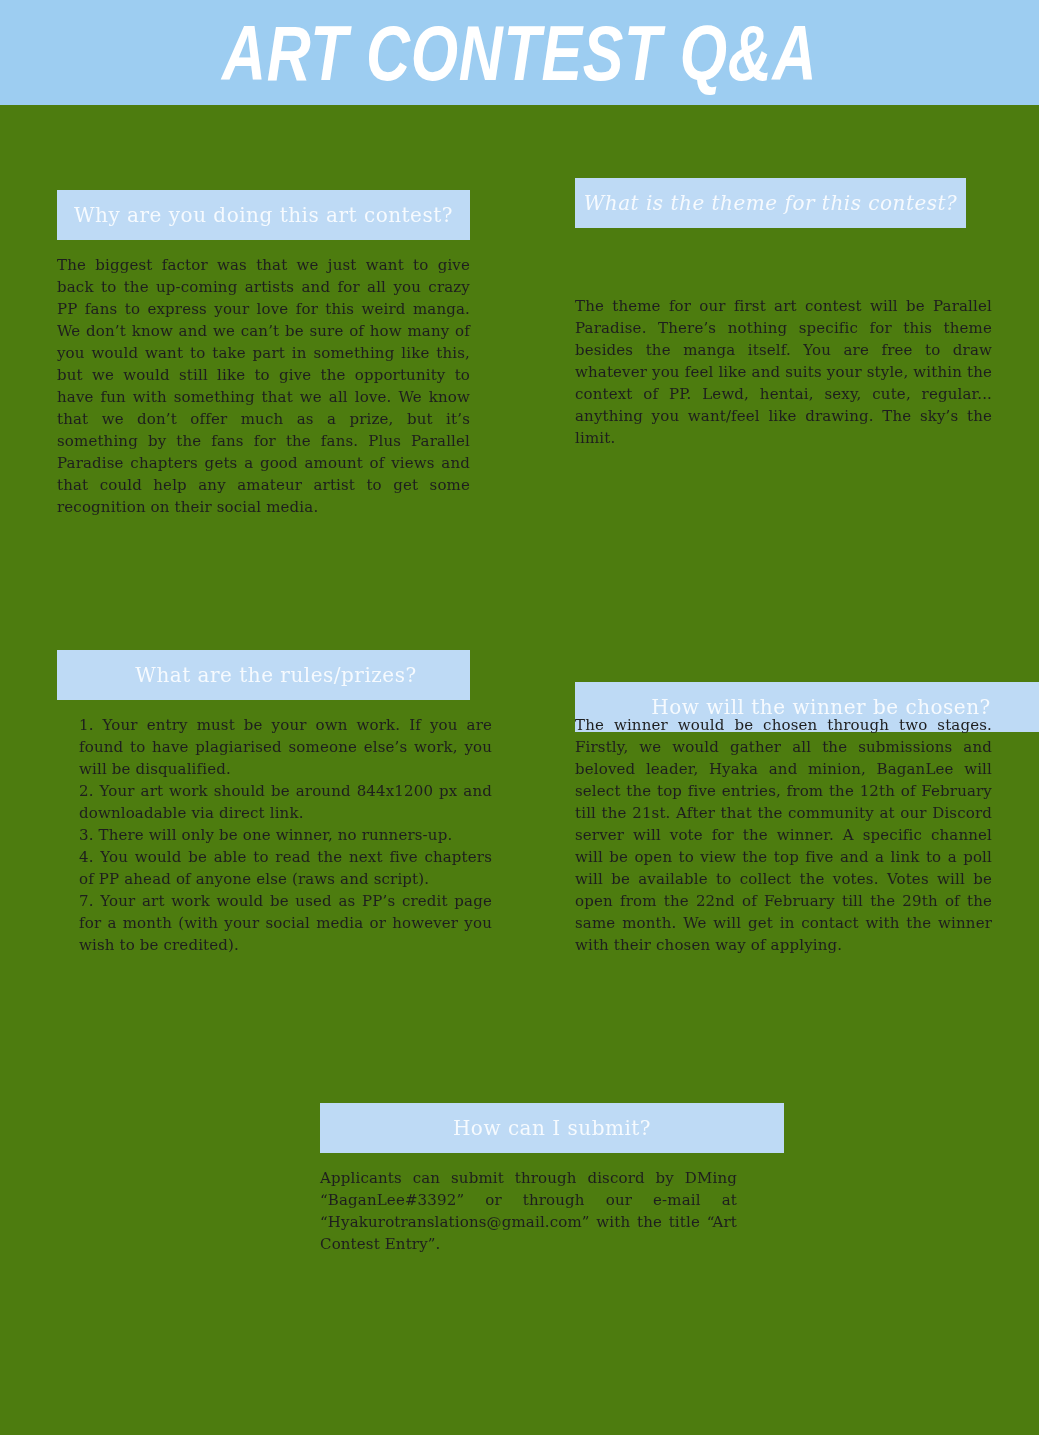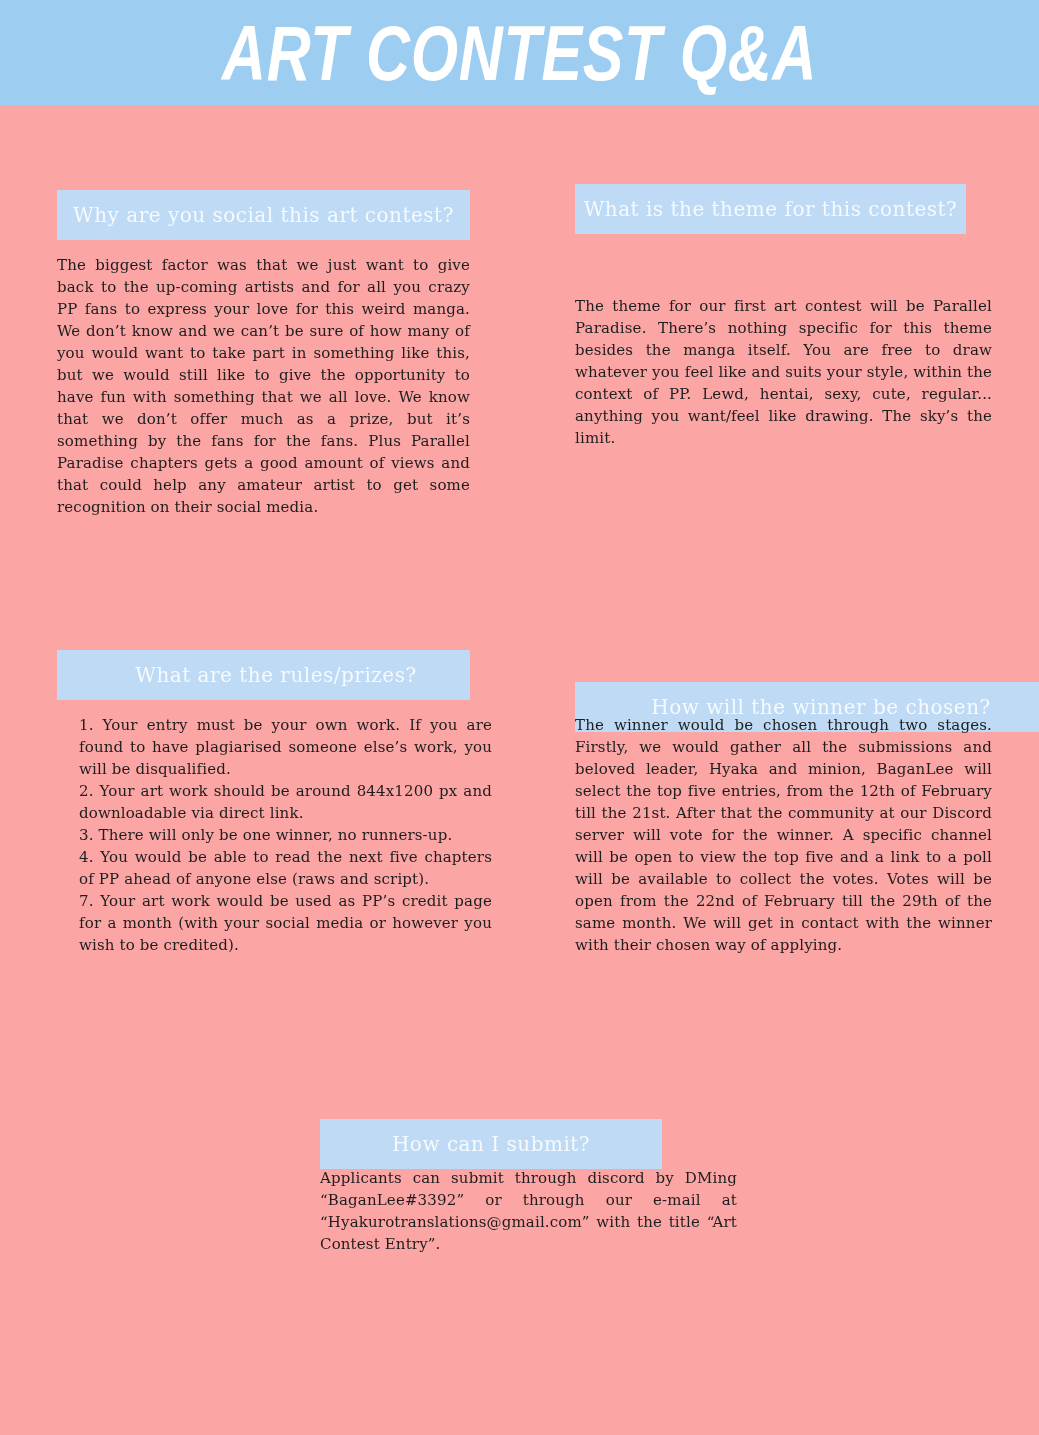--- a/index.html
+++ b/index.html
@@ -7,21 +7,21 @@
     --qbox:#bedaf5;
     --ink:#1e1e1e;
     --qtext:#f6fafe;
   }
   *{margin:0;padding:0;box-sizing:border-box;}
   html,body{background:#ffffff;}
   .page{
     position:relative;
     width:1039px;
     height:1435px;
-    background:#fca5a5;
+    background:#4d7c0f;
     overflow:hidden;
     font-family:"DejaVu Serif", serif;
     color:var(--ink);
   }
   .banner{
     position:absolute;
     left:0; top:0;
     width:1039px; height:105px;
     background:var(--banner);
     display:flex;
@@ -59,41 +59,41 @@
     font-size:15px;
     line-height:22px;
     letter-spacing:0.15px;
     text-align:justify;
   }
   .rules div{
     text-align:justify;
   }
   
   .box-q1{left:57px;  top:190px;  width:413px;}
-  .box-q2{left:575px; top:184px;  width:391px;}
+  .box-q2{left:575px; top:178px;  width:391px;font-style:italic;}
   .box-q3{left:57px;  top:650px;  width:413px;padding-left:25px;}
   .box-q4{left:575px; top:650px;  width:492px;margin-top:32px;}
-  .box-q5{left:320px; top:1103px; width:342px;margin-top:16px;}
+  .box-q5{left:320px; top:1103px; width:464px;}
   .ans-a1{left:57px;  top:254px;  width:413px;}
   .ans-a2{left:575px; top:254px;  width:417px;margin-top:41px;}
   .ans-a3{left:57px;  top:714px;  width:413px;margin-left:22px;}
   .ans-a4{left:575px; top:714px;  width:417px;}
   .ans-a5{left:320px; top:1167px; width:417px;}
 </style>
 </head>
 <body>
 
 <div class="page">
 
   <header class="banner">
     <h1>ART CONTEST Q&amp;A</h1>
   </header>
 
   <div class="qbox box-q1">
-    <span>Why are you social this art contest?</span>
+    <span>Why are you doing this art contest?</span>
   </div>
   <p class="answer ans-a1">The biggest factor was that we just want to give back to the up-coming artists and for all you crazy PP fans to express your love for this weird manga. We don’t know and we can’t be sure of how many of you would want to take part in something like this, but we would still like to give the opportunity to have fun with something that we all love. We know that we don’t offer much as a prize, but it’s something by the fans for the fans. Plus Parallel Paradise chapters gets a good amount of views and that could help any amateur artist to get some recognition on their social media.</p>
 
   <div class="qbox box-q2">
     <span>What is the theme for this contest?</span>
   </div>
   <p class="answer ans-a2">The theme for our first art contest will be Parallel Paradise. There’s nothing specific for this theme besides the manga itself. You are free to draw whatever you feel like and suits your style, within the context of PP. Lewd, hentai, sexy, cute, regular... anything you want/feel like drawing. The sky’s the limit.</p>
 
   <div class="qbox box-q3">
     <span>What are the rules/prizes?</span>

